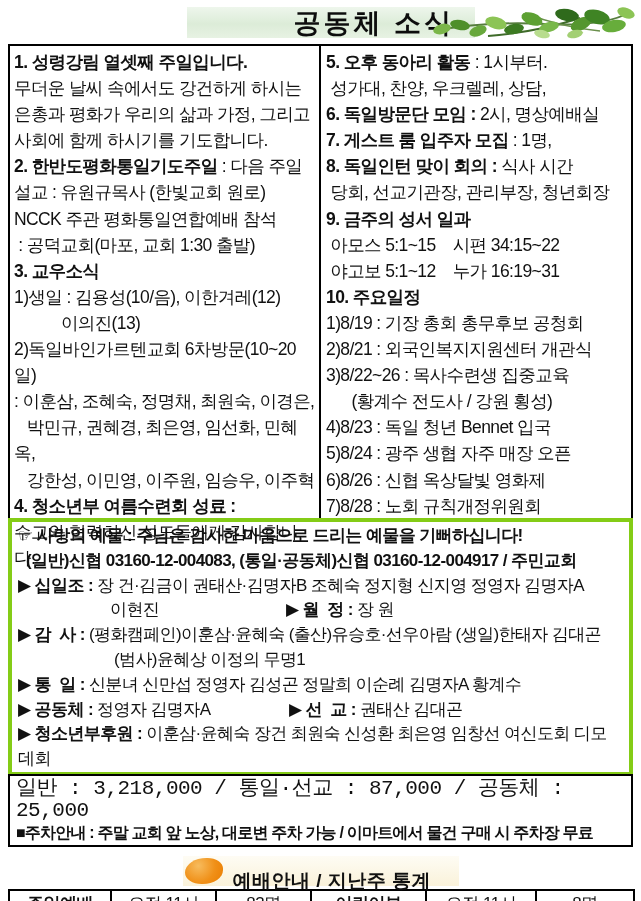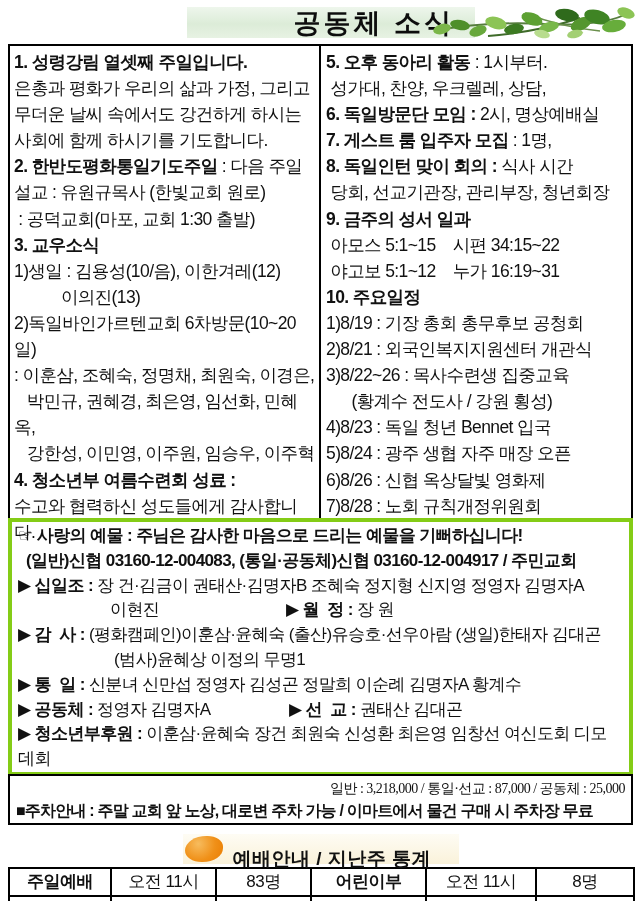--- a/index.html
+++ b/index.html
@@ -29,22 +29,22 @@
   
   .offer-box { margin:-2px 8px 0; border:4px solid #84cc16; padding:2px 8px 0 6px; background:#fff; }
   .oline { font-size:17px; line-height:24.8px; white-space:pre-wrap; letter-spacing:-0.6px; }
   .oline .lbl { font-weight:bold; }
   .acct { padding-left:8px; font-weight:bold; }
   .cell-a { display:inline-block; width:268px; padding-left:92px; }
   .ind-thanks { padding-left:96px; }
   .cell-b { display:inline-block; width:271px; }
   
   .totals-box { margin:-2px 8px 0; border:2px solid #000; padding:2px 6px 1px; background:#fff; }
-  .amounts { text-align:right; font-size:14px; line-height:22px; letter-spacing:-0.5px;
-             font-family:Liberation Serif, serif; }
+  .amounts { text-align:left; font-size:21px; line-height:22px; letter-spacing:-0.5px;
+             font-family:Liberation Mono, monospace; }
   .parking { font-weight:bold; font-size:16px; line-height:22px; letter-spacing:-0.8px; }
   
   .stats-header { position:relative; margin:9px auto 3px; width:276px; height:30px;
                   background:linear-gradient(180deg,#fefcf4,#faf2da); }
   .stats-blob { position:absolute; left:2px; top:2px; width:38px; height:26px;
                 border-radius:58% 42% 55% 45%;
                 background:radial-gradient(circle at 35% 30%, #f7bc5e, #f09018 55%, #ea7c00); }
   .stats-title { position:absolute; left:50px; top:12px; font-size:19px; font-weight:bold;
                  letter-spacing:0.5px; white-space:pre; }
   
@@ -78,25 +78,26 @@
       <ellipse cx="196" cy="12" rx="9" ry="5" fill="#8cc455" transform="rotate(20 196 12)"></ellipse>
       <ellipse cx="112" cy="33" rx="8" ry="4" fill="#b8dc8e" transform="rotate(12 112 33)"></ellipse>
       <ellipse cx="145" cy="33" rx="8" ry="4" fill="#a3cf74" transform="rotate(-12 145 33)"></ellipse>
     </svg>
   </div>
 </div>
 
 <div class="main-box">
   <div class="col col-left">
     <div class="line"><span class="b">1. 성령강림 열셋째 주일입니다.</span><span></span></div>
+    <div class="line"><span class="b"></span><span>무더운 날씨 속에서도 강건하게 하시는</span></div>
     <div class="line"><span class="b"></span><span>은총과 평화가 우리의 삶과 가정, 그리고</span></div>
-    <div class="line"><span class="b"></span><span>무더운 날씨 속에서도 강건하게 하시는</span></div>
     <div class="line"><span class="b"></span><span>사회에 함께 하시기를 기도합니다.</span></div>
     <div class="line"><span class="b">2. 한반도평화통일기도주일</span><span> : 다음 주일</span></div>
     <div class="line"><span class="b"></span><span>설교 : 유원규목사 (한빛교회 원로)</span></div>
+    <div class="line"><span class="b"></span><span>NCCK 주관 평화통일연합예배 참석</span></div>
     <div class="line"><span class="b"></span><span> : 공덕교회(마포, 교회 1:30 출발)</span></div>
     <div class="line"><span class="b">3. 교우소식</span><span></span></div>
     <div class="line"><span class="b"></span><span>1)생일 : 김용성(10/음), 이한겨레(12)</span></div>
     <div class="line"><span class="b"></span><span>           이의진(13)</span></div>
     <div class="line"><span class="b"></span><span>2)독일바인가르텐교회 6차방문(10~20일)</span></div>
     <div class="line"><span class="b"></span><span>: 이훈삼, 조혜숙, 정명채, 최원숙, 이경은,</span></div>
     <div class="line"><span class="b"></span><span>   박민규, 권혜경, 최은영, 임선화, 민혜옥,</span></div>
     <div class="line"><span class="b"></span><span>   강한성, 이민영, 이주원, 임승우, 이주혁</span></div>
     <div class="line"><span class="b">4. 청소년부 여름수련회 성료 :</span><span></span></div>
     <div class="line"><span class="b"></span><span>수고와 협력하신 성도들에게 감사합니다.</span></div>

